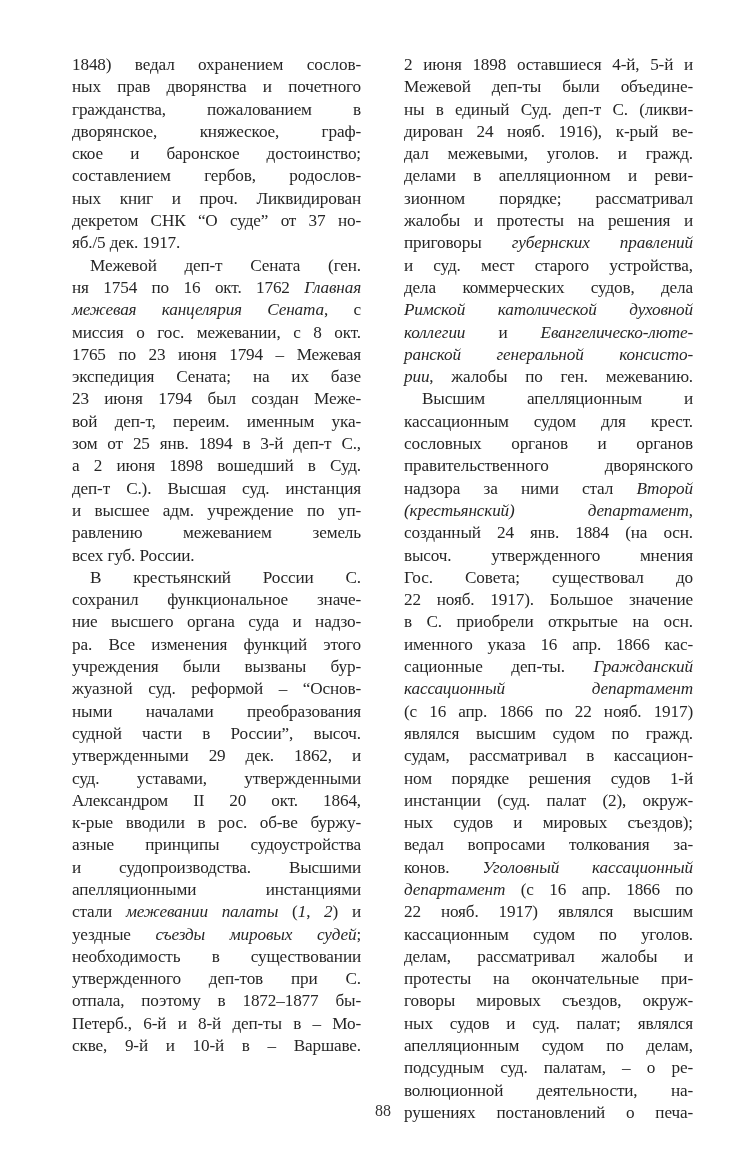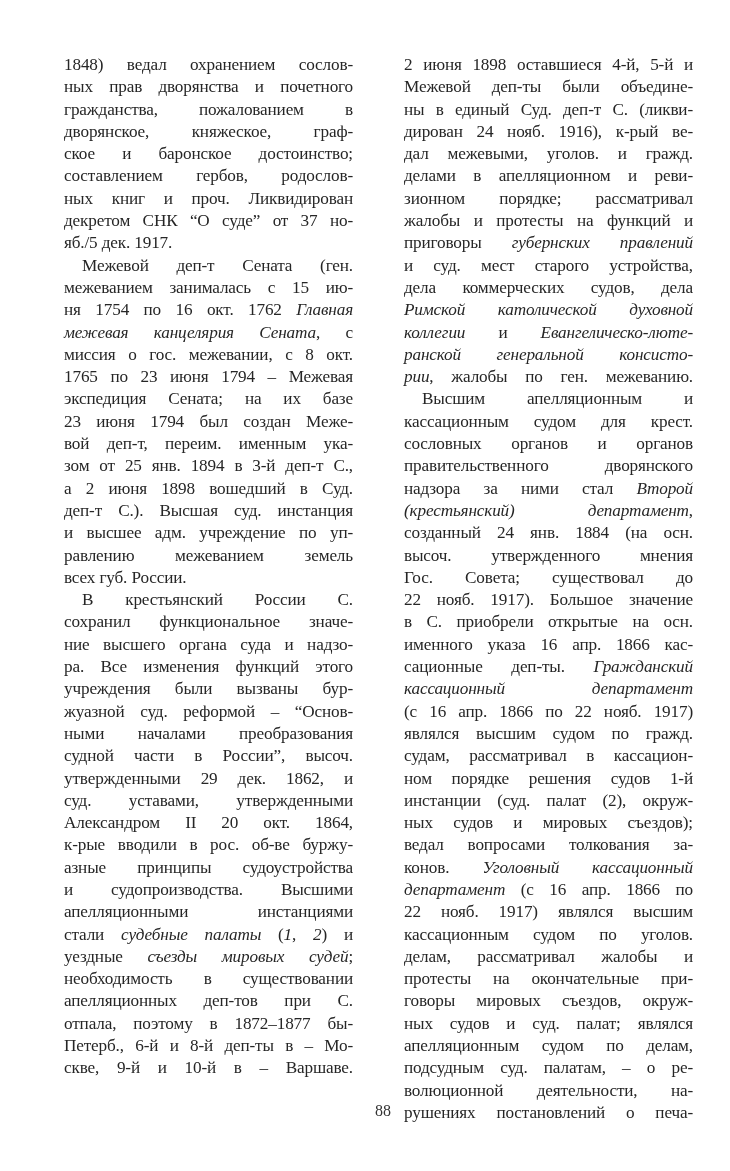--- a/index.html
+++ b/index.html
@@ -1,20 +1,20 @@
 <!DOCTYPE html>
 <html><head>
 <meta charset="utf-8">
 <style>
   html, body { margin: 0; padding: 0; background: #ffffff; }
   body { width: 730px; height: 1171px; position: relative; overflow: hidden;
          font-family: "Liberation Serif", "DejaVu Serif", serif; color: #262626; }
   .page { position: absolute; left: 0; top: 0; width: 730px; height: 1171px; }
   .column { position: absolute; top: 54px; width: 289px; }
-  .col-left { left: 64px; }
+  .col-left { left: 72px; }
   .col-right { left: 404px; }
   .line { display: block; height: 22.3px; line-height: 22.3px; font-size: 17.2px;
           white-space: nowrap; text-align: justify; text-align-last: justify;
           letter-spacing: -0.15px; }
   .line.last { text-align-last: left; }
   .line.indent { padding-left: 18px; }
   .it { font-style: italic; margin-top: 45px; }
   .page-number { position: absolute; top: 1102px; left: 0; width: 766px; text-align: center;
                  font-size: 16px; color: #333; }
 </style>
@@ -26,21 +26,20 @@
       <span class="line"><span>1848) ведал охранением сослов-</span></span>
       <span class="line"><span>ных прав дворянства и почетного</span></span>
       <span class="line"><span>гражданства, пожалованием в</span></span>
       <span class="line"><span>дворянское, княжеское, граф-</span></span>
       <span class="line"><span>ское и баронское достоинство;</span></span>
       <span class="line"><span>составлением гербов, родослов-</span></span>
       <span class="line"><span>ных книг и проч. Ликвидирован</span></span>
       <span class="line"><span>декретом СНК “О суде” от 37 но-</span></span>
       <span class="line last"><span>яб./5 дек. 1917.</span></span>
       <span class="line indent"><span>Межевой деп-т Сената (ген.</span></span>
-      <span class="line"><span>межеванием занималась с 15 ию-</span></span>
       <span class="line"><span>ня 1754 по 16 окт. 1762 </span><span class="it">Главная</span></span>
       <span class="line"><span class="it">межевая канцелярия Сената</span><span>, с</span></span>
       <span class="line"><span>миссия о гос. межевании, с 8 окт.</span></span>
       <span class="line"><span>1765 по 23 июня 1794 – Межевая</span></span>
       <span class="line"><span>экспедиция Сената; на их базе</span></span>
       <span class="line"><span>23 июня 1794 был создан Меже-</span></span>
       <span class="line"><span>вой деп-т, переим. именным ука-</span></span>
       <span class="line"><span>зом от 25 янв. 1894 в 3-й деп-т С.,</span></span>
       <span class="line"><span>а 2 июня 1898 вошедший в Суд.</span></span>
       <span class="line"><span>деп-т С.). Высшая суд. инстанция</span></span>
@@ -55,37 +54,37 @@
       <span class="line"><span>жуазной суд. реформой – “Основ-</span></span>
       <span class="line"><span>ными началами преобразования</span></span>
       <span class="line"><span>судной части в России”, высоч.</span></span>
       <span class="line"><span>утвержденными 29 дек. 1862, и</span></span>
       <span class="line"><span>суд. уставами, утвержденными</span></span>
       <span class="line"><span>Александром II 20 окт. 1864,</span></span>
       <span class="line"><span>к-рые вводили в рос. об-ве буржу-</span></span>
       <span class="line"><span>азные принципы судоустройства</span></span>
       <span class="line"><span>и судопроизводства. Высшими</span></span>
       <span class="line"><span>апелляционными инстанциями</span></span>
-      <span class="line"><span>стали </span><span class="it">судебные палаты</span><span> (</span><span class="it">1</span><span>, </span><span class="it">2</span><span>) и</span></span>
+      <span class="line"><span>стали </span><span class="it">межевании палаты</span><span> (</span><span class="it">1</span><span>, </span><span class="it">2</span><span>) и</span></span>
       <span class="line"><span>уездные </span><span class="it">съезды мировых судей</span><span>;</span></span>
       <span class="line"><span>необходимость в существовании</span></span>
-      <span class="line"><span>апелляционных деп-тов при С.</span></span>
+      <span class="line"><span>утвержденного деп-тов при С.</span></span>
       <span class="line"><span>отпала, поэтому в 1872–1877 бы-</span></span>
       <span class="line"><span>Петерб., 6-й и 8-й деп-ты в – Мо-</span></span>
       <span class="line"><span>скве, 9-й и 10-й в – Варшаве.</span></span>
     </div>
   <div class="column col-right" id="col-right">
       <span class="line"><span>2 июня 1898 оставшиеся 4-й, 5-й и</span></span>
       <span class="line"><span>Межевой деп-ты были объедине-</span></span>
       <span class="line"><span>ны в единый Суд. деп-т С. (ликви-</span></span>
       <span class="line"><span>дирован 24 нояб. 1916), к-рый ве-</span></span>
       <span class="line"><span>дал межевыми, уголов. и гражд.</span></span>
       <span class="line"><span>делами в апелляционном и реви-</span></span>
       <span class="line"><span>зионном порядке; рассматривал</span></span>
-      <span class="line"><span>жалобы и протесты на функций и</span></span>
+      <span class="line"><span>жалобы и протесты на решения и</span></span>
       <span class="line"><span>приговоры </span><span class="it">губернских правлений</span></span>
       <span class="line"><span>и суд. мест старого устройства,</span></span>
       <span class="line"><span>дела коммерческих судов, дела</span></span>
       <span class="line"><span class="it">Римской католической духовной</span></span>
       <span class="line"><span class="it">коллегии</span><span> и </span><span class="it">Евангелическо-люте-</span></span>
       <span class="line"><span class="it">ранской генеральной консисто-</span></span>
       <span class="line"><span class="it">рии</span><span>, жалобы по ген. межеванию.</span></span>
       <span class="line indent"><span>Высшим апелляционным и</span></span>
       <span class="line"><span>кассационным судом для крест.</span></span>
       <span class="line"><span>сословных органов и органов</span></span>

